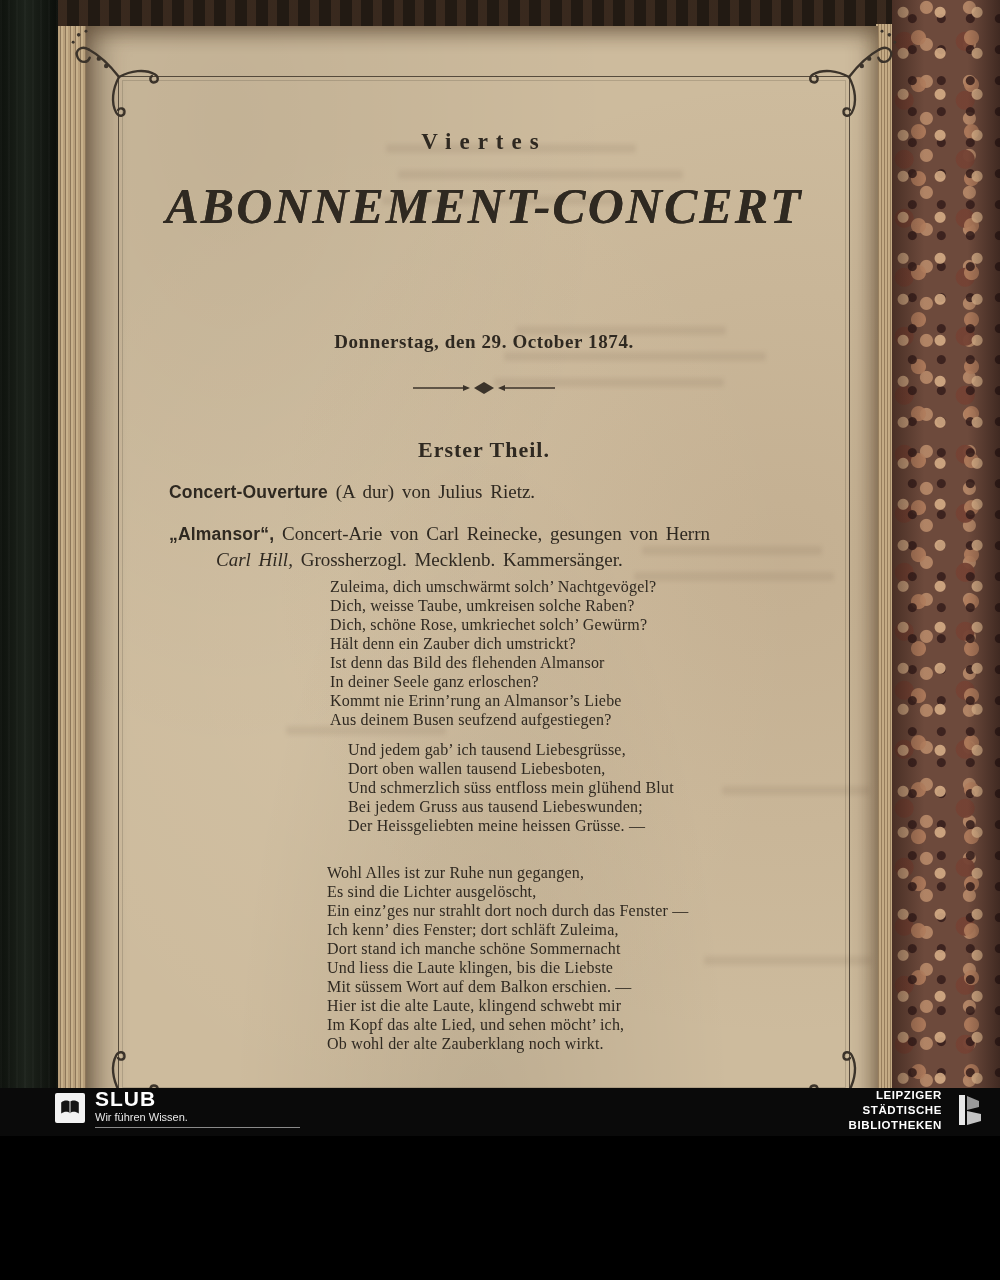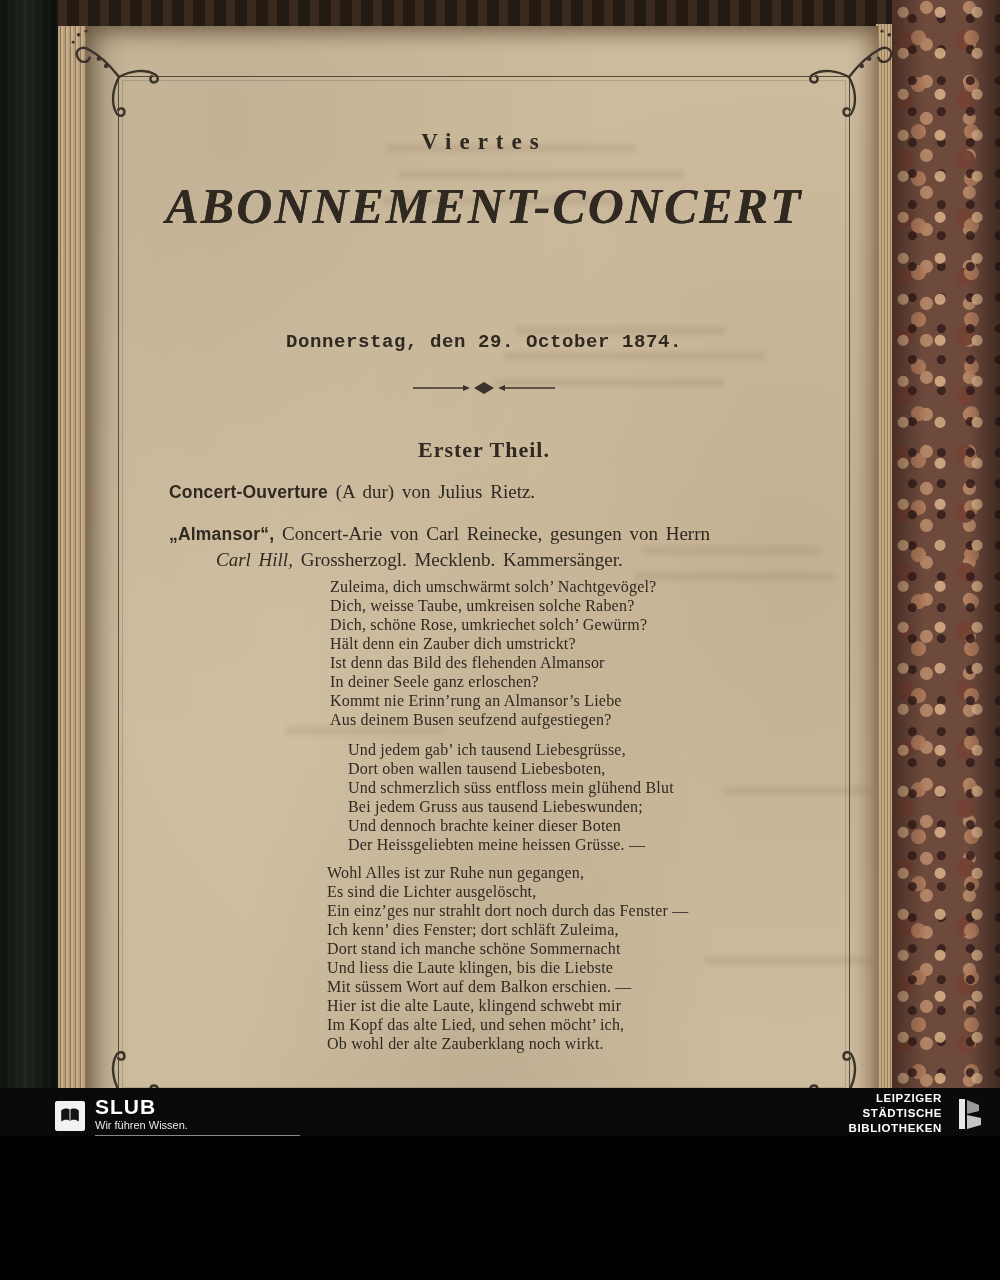--- a/index.html
+++ b/index.html
@@ -56,39 +56,39 @@
   .c-tl{left:-55px;top:-55px;}
   .c-tr{right:-55px;top:-55px;transform:scaleX(-1);}
   .c-bl{left:-55px;bottom:-55px;transform:scaleY(-1);}
   .c-br{right:-55px;bottom:-55px;transform:scale(-1,-1);}
 
   .abs{position:absolute;left:0;width:100%;text-align:center;}
   .l-viertes{top:52px;font-size:23px;font-weight:bold;letter-spacing:8px;}
   .l-title{top:100px;font-size:50px;font-weight:bold;letter-spacing:2px;white-space:nowrap;
            text-shadow:0 0 0.6px rgba(40,32,22,0.8);font-style:italic;}
   .l-venue{top:190px;font-size:29px;font-weight:bold;letter-spacing:0.5px;}
-  .l-date{top:254px;font-size:19px;font-weight:bold;letter-spacing:0.6px;font-family:Liberation Mono, monospace;}
+  .l-date{top:254px;font-size:19px;font-weight:bold;letter-spacing:0.6px;}
   .l-divider{top:303px;}
   .l-erster{top:360px;font-size:22px;font-weight:bold;letter-spacing:1px;}
 
   .prog{position:absolute;left:50px;right:40px;text-align:left;font-size:19px;word-spacing:3px;}
   .prog-1{top:404px;}
   .prog-2{top:444px;line-height:25px;}
   .prog-label{font-family:"Liberation Sans",sans-serif;font-weight:700;font-size:17.5px;letter-spacing:0.2px;}
   .hang{display:block;padding-left:47px;}
   .it{font-style:italic;}
 
   .stanza{position:absolute;text-align:left;font-size:16px;line-height:19px;letter-spacing:0.2px;margin-left:48px;}
   .s1{top:500px;left:163px;}
   .s2{top:663px;left:181px;}
   .s3{top:786px;left:160px;}
 
   
   .footer{position:absolute;left:0;bottom:0;width:1000px;height:48px;background:#0a0a0a;
-    display:flex;align-items:flex-end;justify-content:space-between;box-sizing:border-box;
+    display:flex;align-items:flex-start;justify-content:space-between;box-sizing:border-box;
     padding:0 14px 0 55px;font-family:"Liberation Sans",sans-serif;z-index:5;}
   .slub-block{display:flex;align-items:center;gap:10px;}
   .slub-icon{width:30px;height:30px;background:#f2f2f2;border-radius:2px;display:flex;
     align-items:center;justify-content:center;}
   .slub-texts{display:flex;flex-direction:column;justify-content:center;}
   .slub-name{color:#ffffff;font-size:21px;font-weight:700;letter-spacing:1px;line-height:1;}
   .slub-tagline{color:#e8e8e8;font-size:11px;margin-top:3px;line-height:1;}
   .slub-rule{width:205px;height:1px;background:#8a8a8a;margin-top:4px;}
   .lib-block{display:flex;align-items:center;gap:10px;}
   .lib-text{color:#ffffff;font-size:11.5px;font-weight:700;text-align:right;line-height:1.3;letter-spacing:0.6px;}
@@ -220,21 +220,20 @@
           <div class="poem-line">In deiner Seele ganz erloschen?</div>
           <div class="poem-line">Kommt nie Erinn’rung an Almansor’s Liebe</div>
           <div class="poem-line">Aus deinem Busen seufzend aufgestiegen?</div>
         </div>
       <div class="stanza s2">
 
       <div class="poem-line">Und jedem gab’ ich tausend Liebesgrüsse,</div>
           <div class="poem-line">Dort oben wallen tausend Liebesboten,</div>
           <div class="poem-line">Und schmerzlich süss entfloss mein glühend Blut</div>
           <div class="poem-line">Bei jedem Gruss aus tausend Liebeswunden;</div>
-          <div class="poem-line">Und dennoch brachte keiner dieser Boten</div>
           <div class="poem-line">Der Heissgeliebten meine heissen Grüsse. —</div>
         </div>
       <div class="stanza s3">
 
       <div class="poem-line">Wohl Alles ist zur Ruhe nun gegangen,</div>
           <div class="poem-line">Es sind die Lichter ausgelöscht,</div>
           <div class="poem-line">Ein einz’ges nur strahlt dort noch durch das Fenster —</div>
           <div class="poem-line">Ich kenn’ dies Fenster; dort schläft Zuleima,</div>
           <div class="poem-line">Dort stand ich manche schöne Sommernacht</div>
           <div class="poem-line">Und liess die Laute klingen, bis die Liebste</div>

